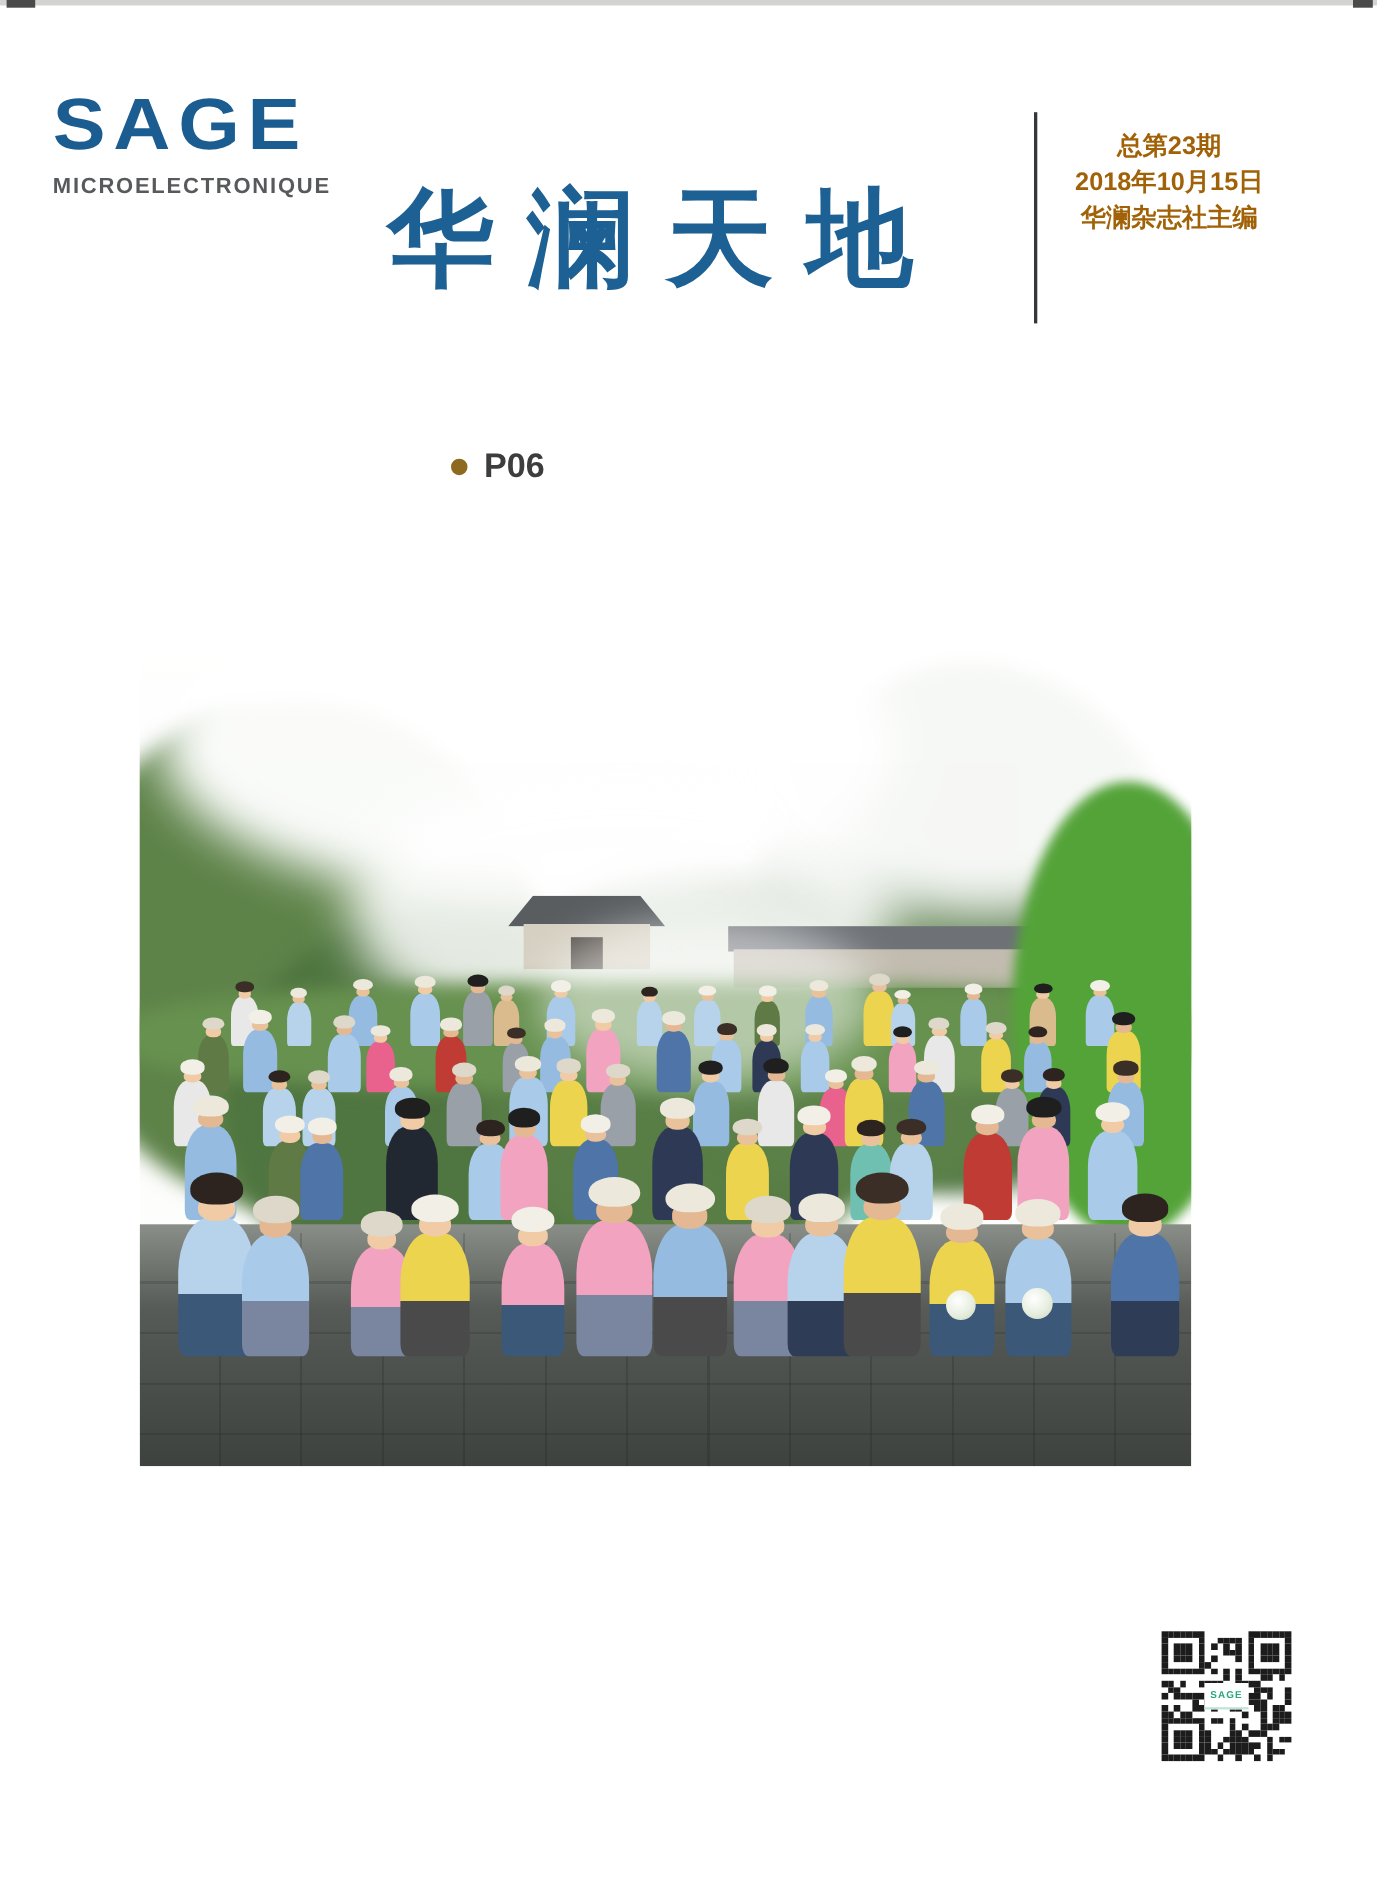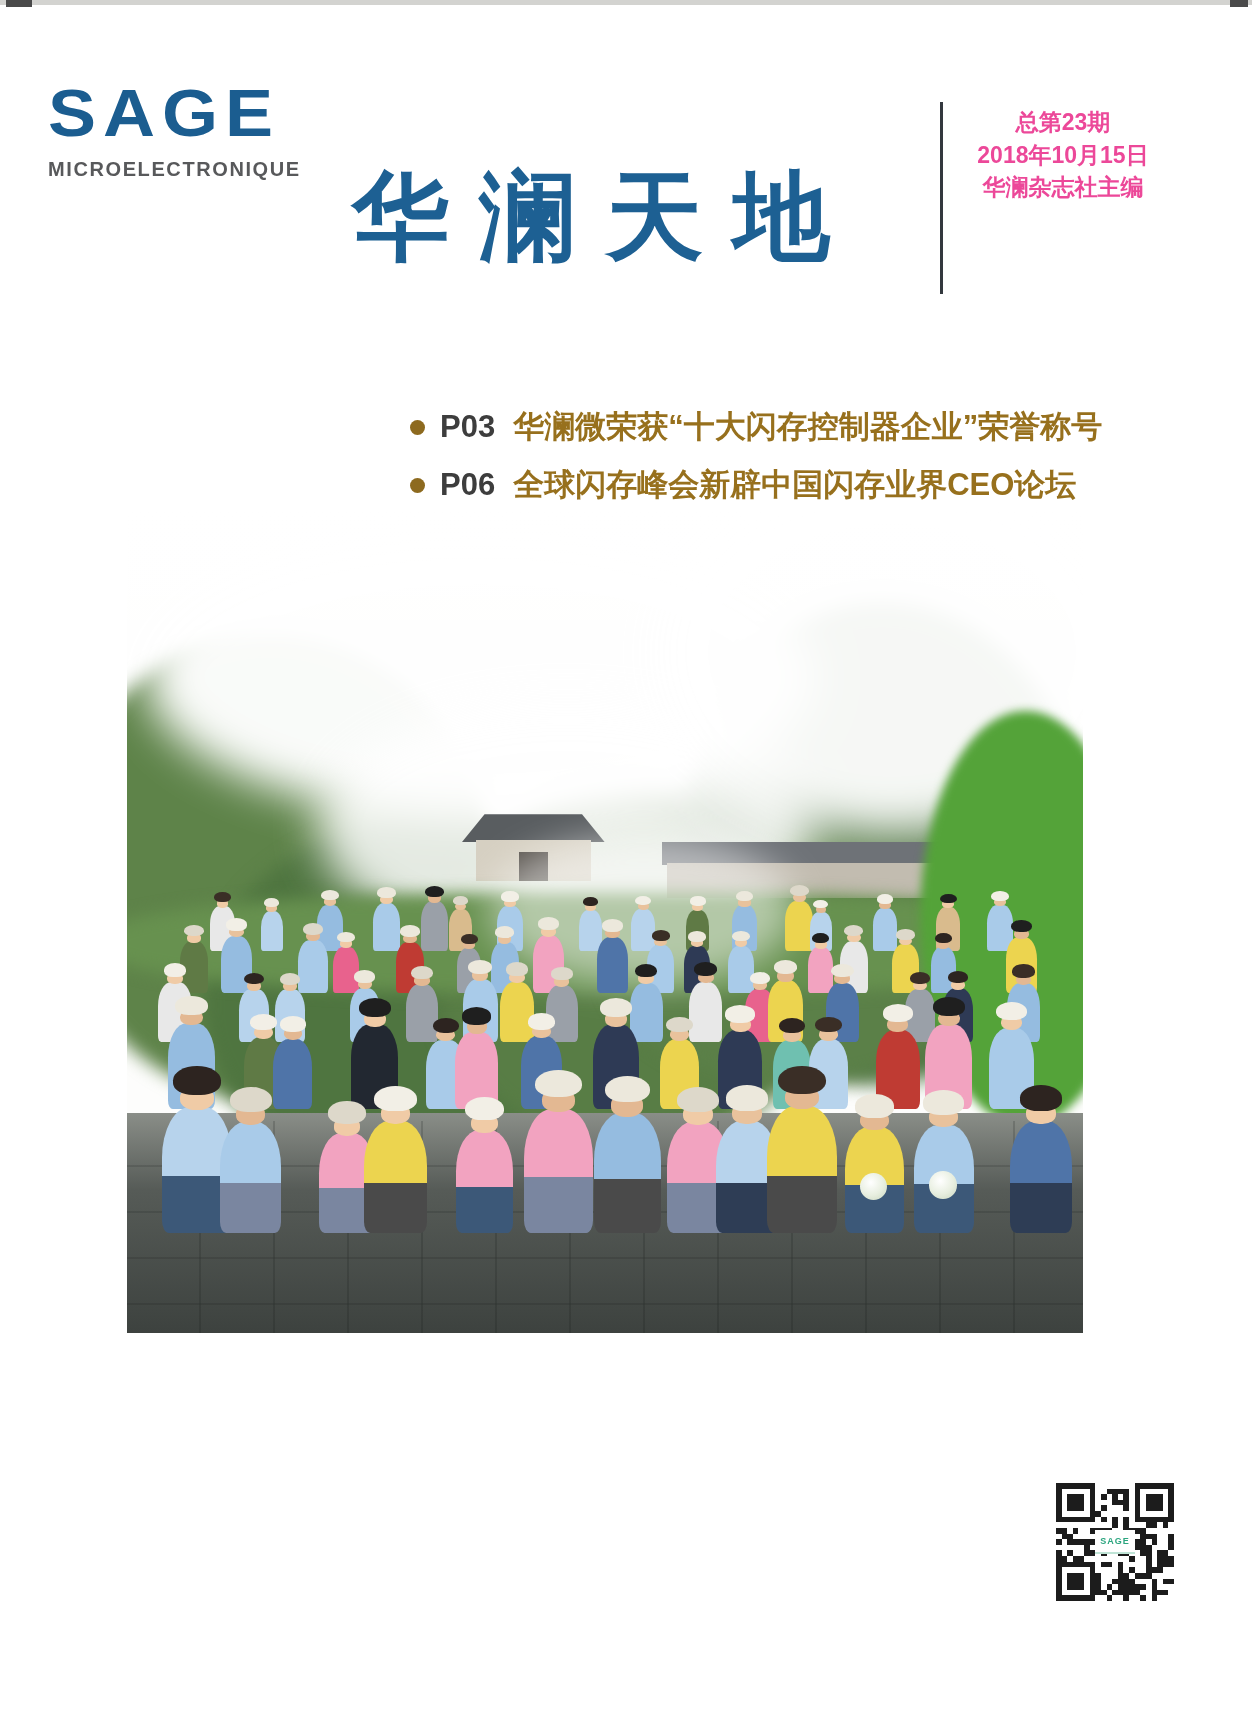--- a/index.html
+++ b/index.html
@@ -29,21 +29,21 @@
     font-size:97px; font-weight:700; letter-spacing:30px; line-height:1.15;
     color:#1d6093; white-space:nowrap;
   }
   .masthead-divider {
     position:absolute; left:940px; top:102px; width:3px; height:192px; background:#33383e;
   }
   .issue-block { position:absolute; left:956px; top:100px; width:214px; text-align:center; }
   .issue-number {
     font-size:100px; font-weight:800; line-height:1.0; letter-spacing:-2px; color:#8c1c20;
   }
-  .issue-meta { margin-top:6px; font-size:23px; font-weight:700; line-height:1.42; color:#ec4899; }
+  .issue-meta { margin-top:16px; font-size:23px; font-weight:700; line-height:1.42; color:#a16207; }
 
   
   .toc-top { position:absolute; left:410px; top:406px; }
   .toc-bottom { position:absolute; left:86px; top:1372px; }
   .toc-row { display:flex; align-items:center; white-space:nowrap; }
   .toc-top .toc-row { margin-bottom:16px; }
   .toc-bottom .toc-row { margin-bottom:24px; }
   .bullet { border-radius:50%; flex:0 0 auto; }
   .toc-top .bullet { width:15px; height:15px; background:#8d6a1f; margin-right:15px; }
   .toc-bottom .bullet { width:17px; height:17px; background:#2823cb; margin-right:16px; }
@@ -134,27 +134,21 @@
     <div class="issue-meta">
       <div>总第23期</div>
       <div>2018年10月15日</div>
       <div>华澜杂志社主编</div>
     </div>
   </div>
 
   <div class="toc-top">
     <div class="toc-row">
       <span class="bullet"></span>
-      <span class="toc-page">P03</span>
-      <span class="toc-title">华澜微荣获“十大闪存控制器企业”荣誉称号</span>
-    </div>
-    <div class="toc-row">
-      <span class="bullet"></span>
       <span class="toc-page">P06</span>
-      <span class="toc-title">全球闪存峰会新辟中国闪存业界CEO论坛</span>
     </div>
   </div>
 
   <div class="cover-photo">
     <div class="ph sky-fade"></div>
     <div class="blob m1"></div>
     <div class="blob m2"></div>
     <div class="blob m3"></div>
     <div class="blob m4"></div>
     <div class="blob m5"></div>

